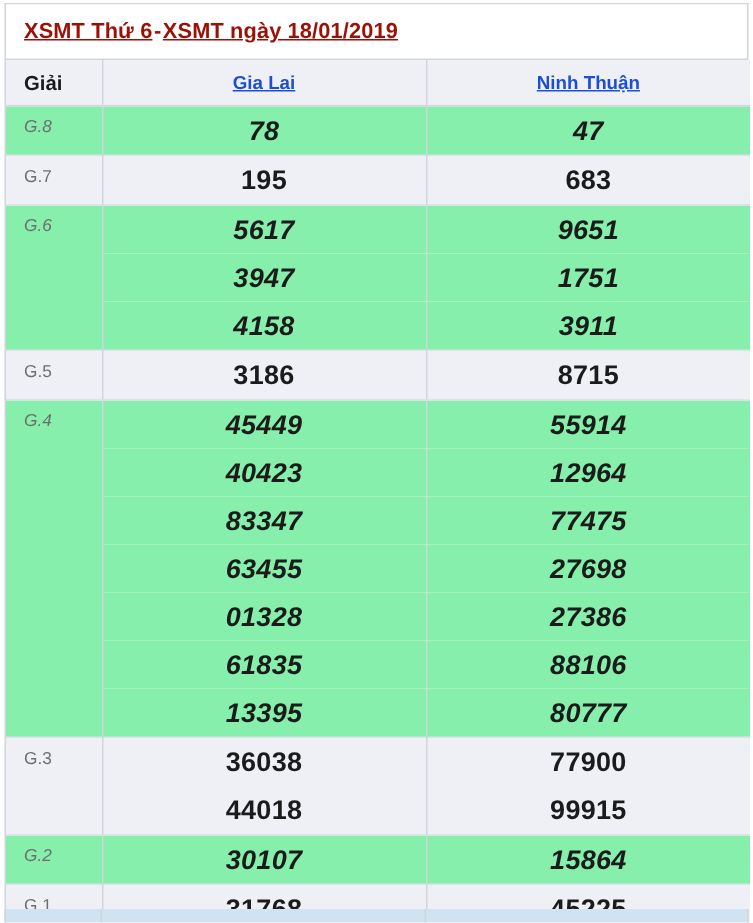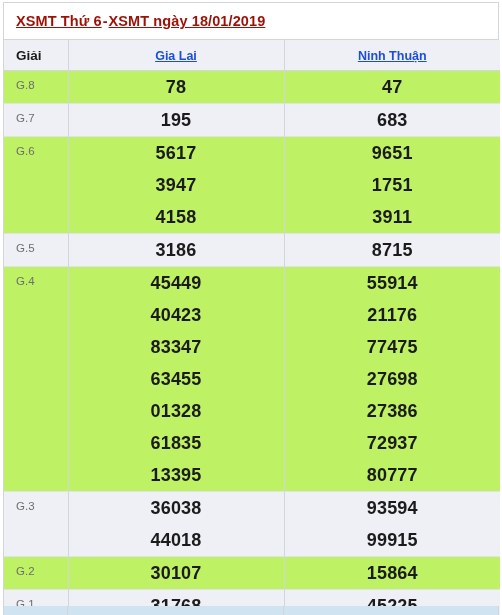--- a/index.html
+++ b/index.html
@@ -108,21 +108,21 @@
     border-left: 1px solid #d2d6dc;
     font-size: 18px;
     font-weight: bold;
     color: #1b1b1b;
     height: 32px;
     line-height: 32px;
     letter-spacing: 0.2px;
   }
   .xs-table tr.band-start > td { border-top: 1px solid #dfe3e9; }
   .xs-table tr.shaded > td { background: #eef0f5; }
-  .xs-table tr.plain > td  { background: #bef264; }
+  .xs-table tr.plain > td  { background: #86efac; font-style: italic; }
   
   .bottom-strip {
     position: absolute;
     left: 3px;
     top: 606px;
     width: 496px;
     height: 9px;
     background: #cfe3f1;
     border-left: 1px solid #d2d6dc;
     border-right: 1px solid #d2d6dc;
@@ -189,46 +189,46 @@
             <td class="num">3186</td>
             <td class="num">8715</td>
           </tr>
           <tr class="plain band-start">
             <td class="lbl" rowspan="7">G.4</td>
             <td class="num">45449</td>
             <td class="num">55914</td>
           </tr>
           <tr class="plain">
             <td class="num">40423</td>
-            <td class="num">21176</td>
+            <td class="num">12964</td>
           </tr>
           <tr class="plain">
             <td class="num">83347</td>
             <td class="num">77475</td>
           </tr>
           <tr class="plain">
             <td class="num">63455</td>
             <td class="num">27698</td>
           </tr>
           <tr class="plain">
             <td class="num">01328</td>
             <td class="num">27386</td>
           </tr>
           <tr class="plain">
             <td class="num">61835</td>
-            <td class="num">72937</td>
+            <td class="num">88106</td>
           </tr>
           <tr class="plain">
             <td class="num">13395</td>
             <td class="num">80777</td>
           </tr>
           <tr class="shaded band-start">
             <td class="lbl" rowspan="2">G.3</td>
             <td class="num">36038</td>
-            <td class="num">93594</td>
+            <td class="num">77900</td>
           </tr>
           <tr class="shaded">
             <td class="num">44018</td>
             <td class="num">99915</td>
           </tr>
           <tr class="plain band-start">
             <td class="lbl" rowspan="1">G.2</td>
             <td class="num">30107</td>
             <td class="num">15864</td>
           </tr>

